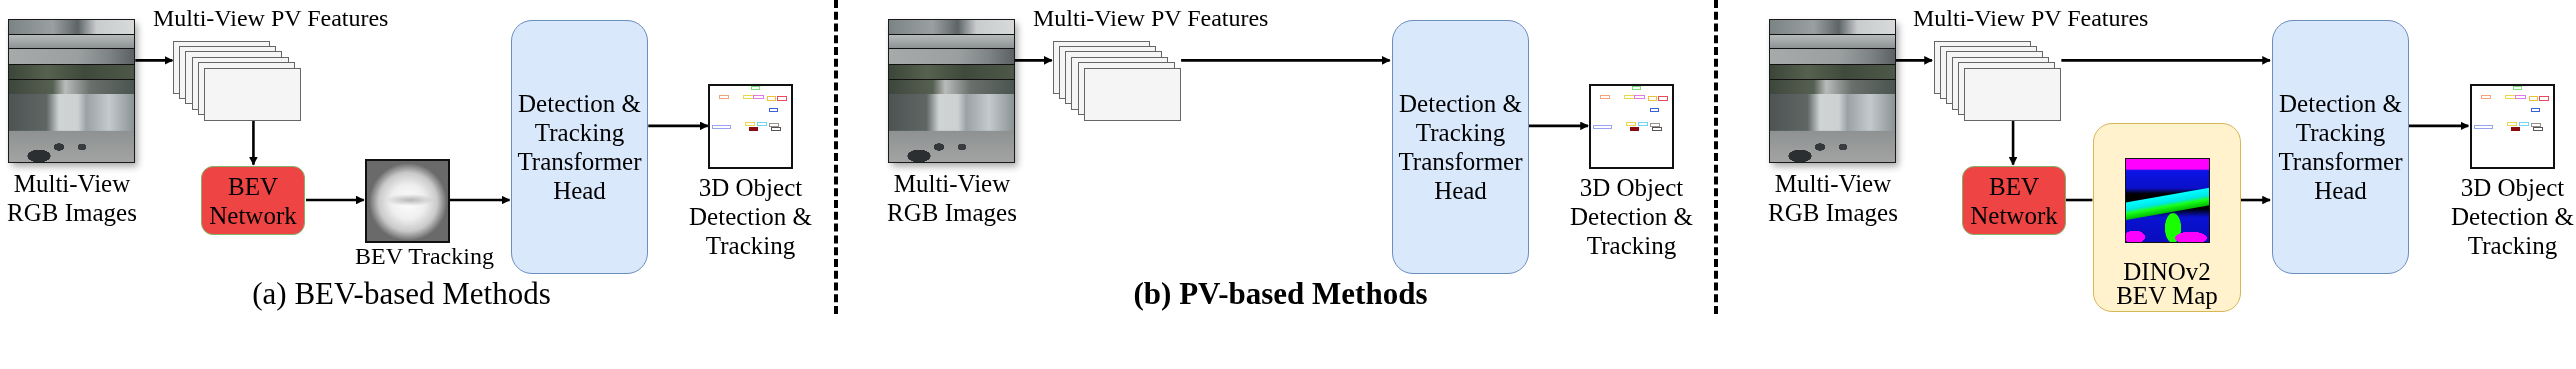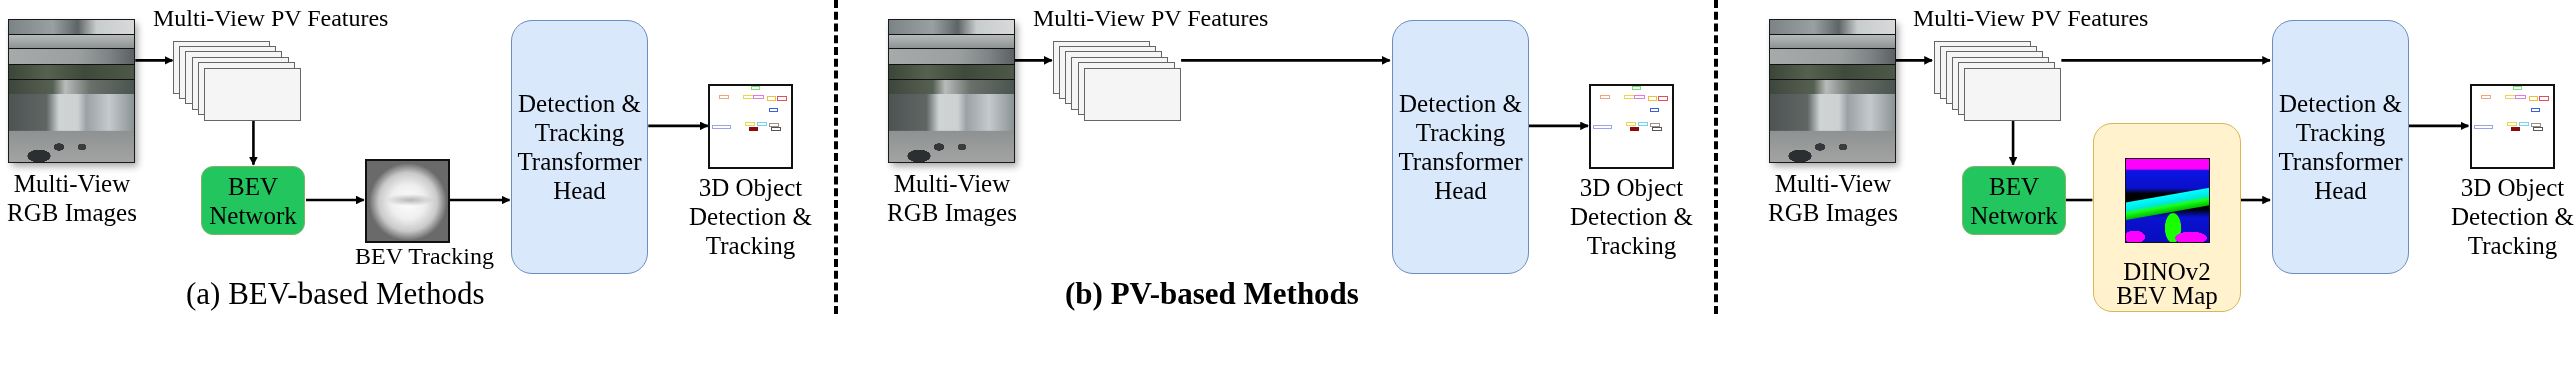--- a/index.html
+++ b/index.html
@@ -1,19 +1,19 @@
 <!DOCTYPE html>
 <html style="font-size:14px"><head>
 <meta charset="utf-8">
 <style>
   html, body { margin: 0; padding: 0; background: #ffffff; }
   #canvas { position: relative; width: 2576px; height: 369px; overflow: hidden; background: #ffffff;
     font-family: "Liberation Serif", "DejaVu Serif", serif; color: #000; }
   .txt { position: absolute; text-align: center; white-space: nowrap; font-size: 25px; line-height: 29px; }
-  .caption { position: absolute; white-space: nowrap; font-size: 31px; line-height: 35px; }
+  .caption { position: absolute; text-align: center; white-space: nowrap; font-size: 31px; line-height: 35px; }
   .label-top { position: absolute; white-space: nowrap; font-size: 24px; line-height: 28px; }
 
   
   .rgb { position: absolute; width: 127px; height: 144px; border: 1.7px solid #1a1a1a; box-sizing: border-box;
     box-shadow: 2.6px 4.3px 7px rgba(0,0,0,0.35); overflow: hidden; background: #6d7272; }
   .strip { position: absolute; left: 0; width: 100%; border-bottom: 1.7px solid #111; box-sizing: border-box; }
   .s1 { top: 0; height: 14.7px; background: linear-gradient(90deg,#7b8385 0%,#9aa0a2 35%,#5e6567 55%,#c9cccd 70%,#d7d9da 100%); }
   .s2 { top: 14.7px; height: 14.7px; background: linear-gradient(180deg,#b7babb 0%,#9fa3a4 60%,#8c9193 100%); }
   .s3 { top: 29px; height: 15.5px; background: linear-gradient(90deg,#a6aaab 0%,#9b9fa0 55%,#7e8486 80%,#5b6163 100%); }
   .s4 { top: 45px; height: 14.7px; background: linear-gradient(90deg,#3b4539 0%,#56614f 30%,#3f4a3c 60%,#4e5849 100%); }
@@ -25,21 +25,21 @@
       radial-gradient(ellipse 7px 5.2px at 73px 53px, #3a3d3f 60%, transparent 62%),
       linear-gradient(180deg, transparent 0%, transparent 52%, #8f9292 53%, #a3a5a4 100%),
       linear-gradient(90deg,#4d5453 0%,#5f6664 30%,#cfd3d4 40%,#cdd1d2 55%,#9aa2a6 62%,#c4c9cc 80%,#8c9395 100%); }
 
   
   .pvcard { position: absolute; width: 97px; height: 53px; background: #f5f5f5; border: 1.7px solid #666666; box-sizing: border-box; }
 
   
   .node { position: absolute; box-sizing: border-box; border-radius: 12px; display: flex; align-items: center; justify-content: center;
     text-align: center; font-size: 25px; line-height: 29px; }
-  .bevnet { background: #22c55e; border: 1.7px solid #82b366; justify-content: center; }
+  .bevnet { background: #ef4444; border: 1.7px solid #82b366; justify-content: center; }
   .head { background: #dae8fc; border: 1.7px solid #6c8ebf; border-radius: 21px; }
   .dino { background: #fff2cc; border: 1.7px solid #d6b656; border-radius: 19px; }
 
   
   .bevfeat { position: absolute; width: 85px; height: 84px; box-sizing: border-box; border: 2.6px solid #111;
     background:
       radial-gradient(ellipse 35px 8.6px at 43px 39px, rgba(120,120,120,0.55) 0%, transparent 70%),
       radial-gradient(ellipse 39px 39px at 41px 41px, #ffffff 0%, #eeeeee 45%, #c9c9c9 75%, #6a6a6a 100%),
       #cccccc; }
   

